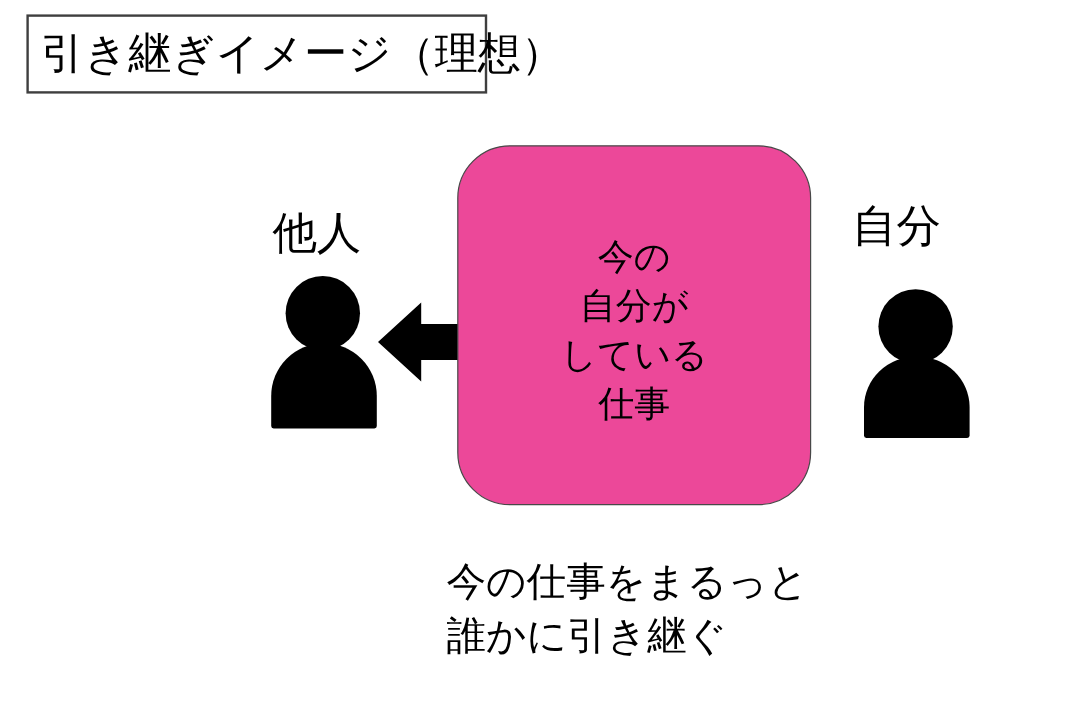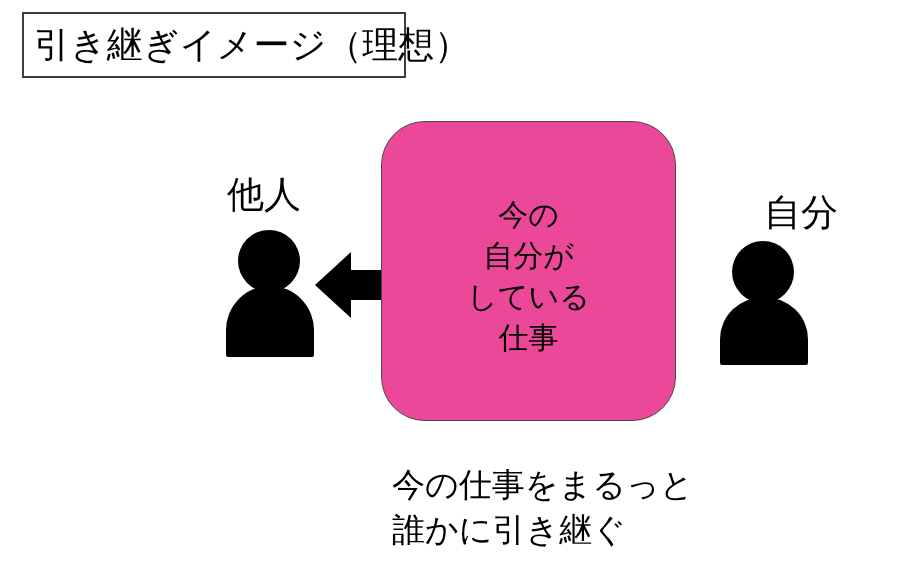--- a/index.html
+++ b/index.html
@@ -94,42 +94,41 @@
 
   
   .person-label {
     position: absolute;
     font-size: 37px;
     line-height: 1;
     white-space: nowrap;
     color: #000000;
   }
   .label-left  { left: 227px; top: 176px; }
-  .label-right { left: 764px; top: 170px; margin-top: 24px; }
+  .label-right { left: 710px; top: 170px; }
 
   
   .arrow {
     position: absolute;
     left: 315px;
     top: 250px;
     width: 82px;
     height: 70px;
   }
 
   
   .caption {
     position: absolute;
     left: 372px;
     top: 462px;
     font-size: 33px;
     line-height: 45px;
     color: #000000;
     white-space: pre-line;
     text-align: left;
-    margin-left: 20px;
   }
 </style>
 </head>
 <body>
 
 <div id="canvas">
 
   <div class="title-box">
     <span class="title-text">引き継ぎイメージ（理想）</span>
   </div>

